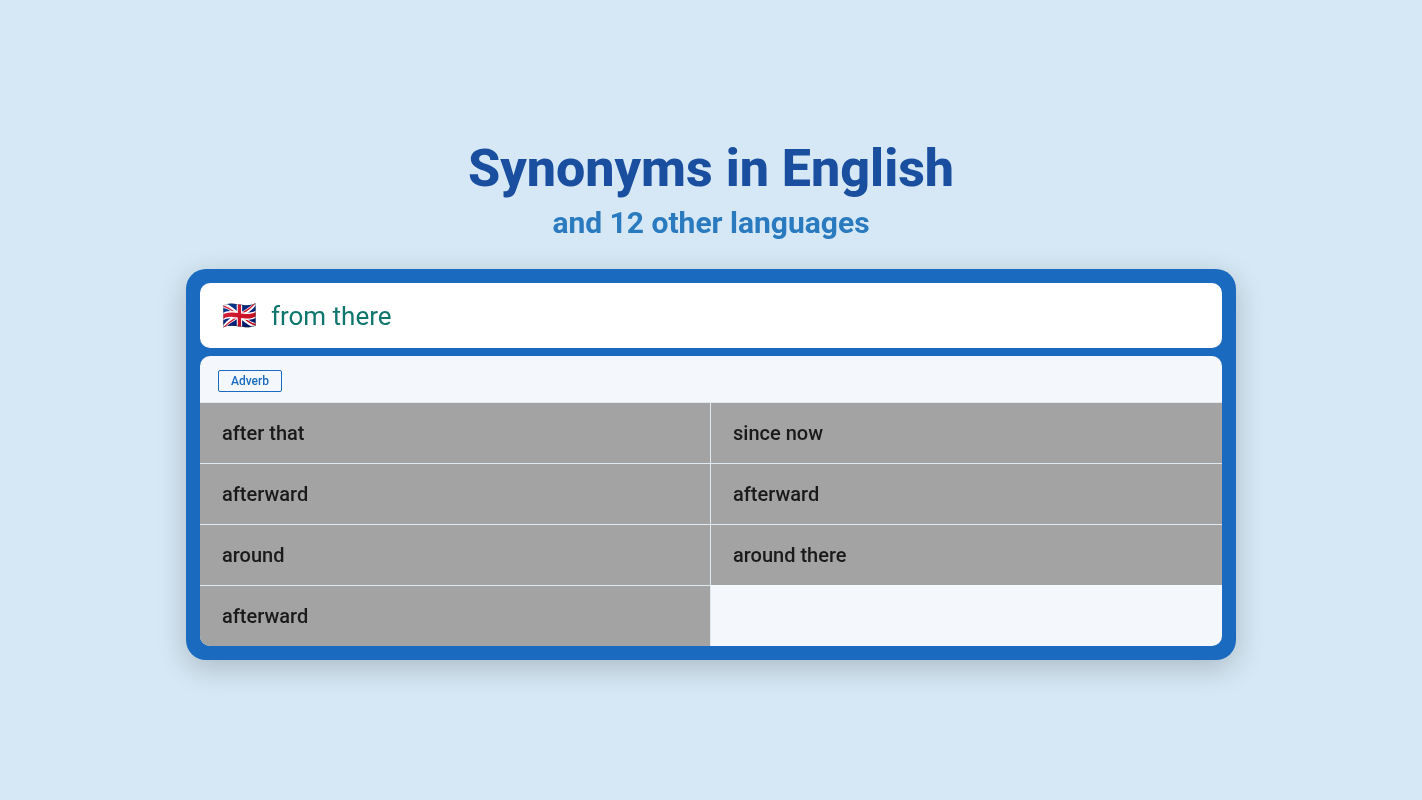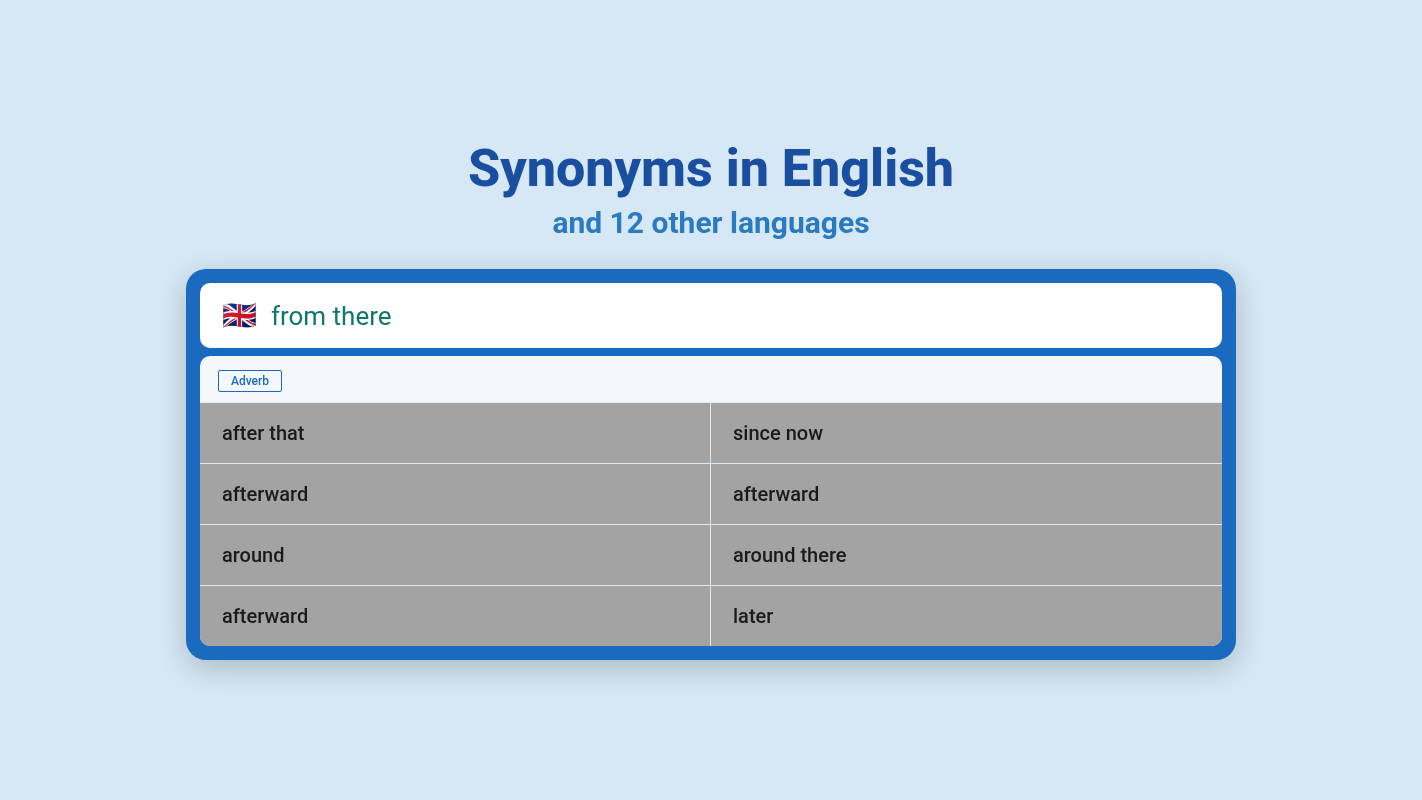--- a/index.html
+++ b/index.html
@@ -148,18 +148,15 @@
       <div class="synonym-cell">
         <span>around</span>
       </div>
       <div class="synonym-cell">
         <span>around there</span>
       </div>
 
       <div class="synonym-cell">
         <span>afterward</span>
       </div>
-      <div class="synonym-cell">
-        <span>later</span>
-      </div>
     </div>
   </div>
 </div>
 
 </body></html>

